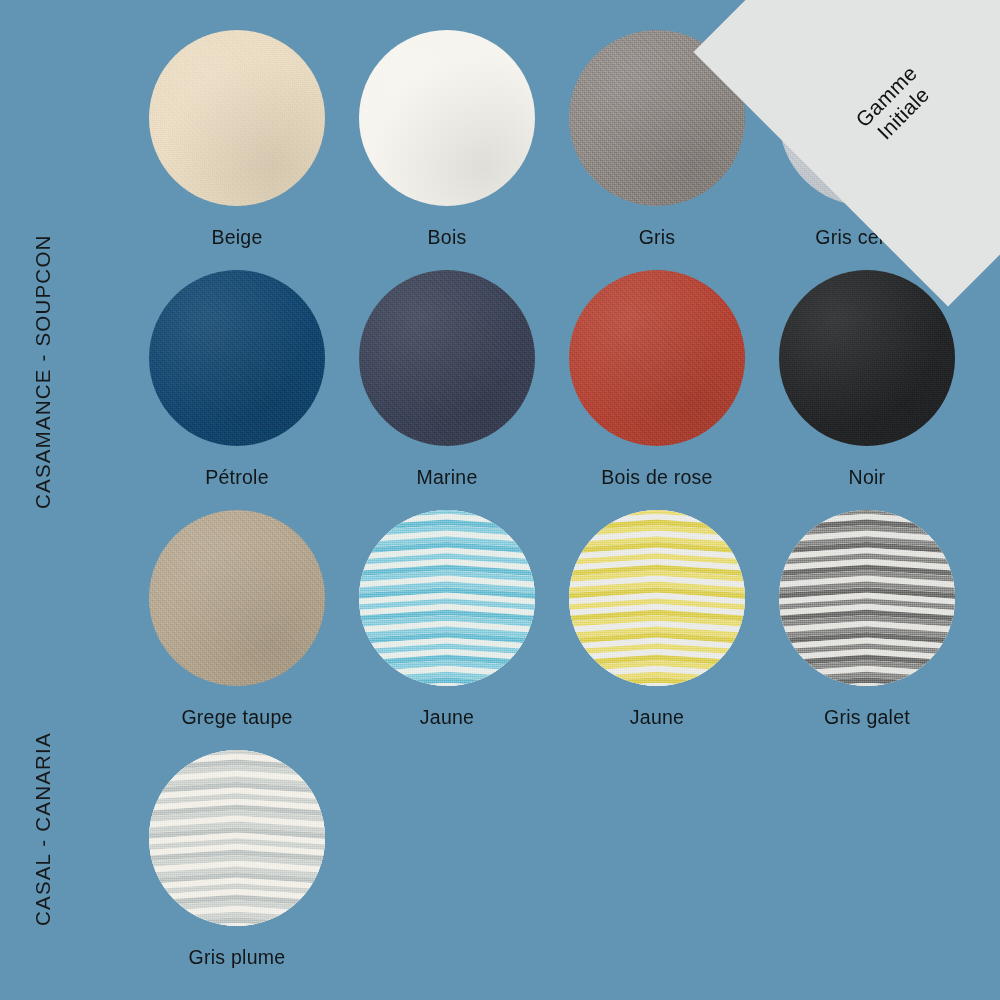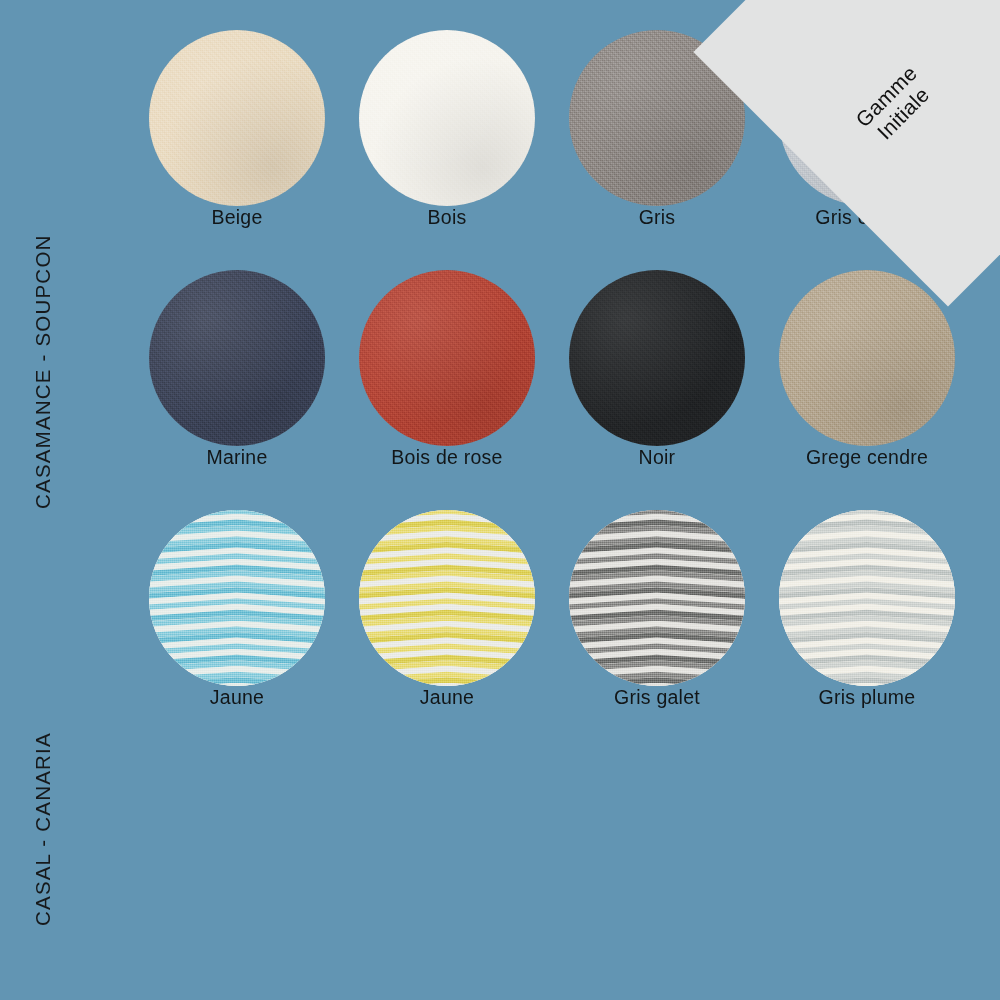--- a/index.html
+++ b/index.html
@@ -121,20 +121,21 @@
     content:"";
     position:absolute; inset:0;
     background-image:
       repeating-linear-gradient(0deg, rgba(255,255,255,.16) 0 1px, rgba(0,0,0,.1) 1px 2px),
       repeating-linear-gradient(90deg, rgba(255,255,255,.10) 0 1px, rgba(0,0,0,.08) 1px 2px);
     mix-blend-mode:overlay;
     z-index:3;
   }
 
   .cell-label {
+    margin-top:20px;
     color:#121618;
     font-size:19.5px;
     letter-spacing:.25px;
     white-space:nowrap;
     text-align:center;
   }
 </style>
 </head>
 <body>
 
@@ -161,34 +162,38 @@
       </div>
       <div class="cell">
         <div class="swatch solid" style="background: rgb(142, 136, 132);"></div>
         <div class="cell-label">Gris</div>
       </div>
       <div class="cell">
         <div class="swatch solid" style="background: rgb(195, 200, 206);"></div>
         <div class="cell-label">Gris cendre</div>
       </div>
       <div class="cell">
+        <div class="swatch solid" style="background: rgb(18, 70, 110);"></div>
+        <div class="cell-label">Pétrole</div>
+      </div>
+      <div class="cell">
         <div class="swatch solid" style="background: rgb(59, 66, 86);"></div>
         <div class="cell-label">Marine</div>
       </div>
       <div class="cell">
         <div class="swatch solid" style="background: rgb(179, 67, 52);"></div>
         <div class="cell-label">Bois de rose</div>
       </div>
       <div class="cell">
         <div class="swatch solid" style="background: rgb(35, 37, 39);"></div>
         <div class="cell-label">Noir</div>
       </div>
       <div class="cell">
         <div class="swatch solid" style="background: rgb(181, 166, 143);"></div>
-        <div class="cell-label">Grege cendre</div>
+        <div class="cell-label">Grege taupe</div>
       </div>
       <div class="cell">
         <div class="swatch chev" style="background: rgb(231, 237, 233);">
           <div class="chev-fill"><svg xmlns="http://www.w3.org/2000/svg" viewBox="0 0 28 260" preserveAspectRatio="none" width="100%" height="100%">
             <rect width="28" height="260" fill="#E7EDE9"></rect>
             <path d="M -28 0 L -14 -9 L 0 0 L 14 -9 L 28 0 L 42 -9 L 56 0" fill="none" stroke="#6FBFD4" stroke-width="5.2"></path>
               <path d="M -28 6.5 L -14 -2.5 L 0 6.5 L 14 -2.5 L 28 6.5 L 42 -2.5 L 56 6.5" fill="none" stroke="#8CCEDD" stroke-width="5.2"></path>
               <path d="M -28 13 L -14 4 L 0 13 L 14 4 L 28 13 L 42 4 L 56 13" fill="none" stroke="#E7EDE9" stroke-width="5.2"></path>
               <path d="M -28 19.5 L -14 10.5 L 0 19.5 L 14 10.5 L 28 19.5 L 42 10.5 L 56 19.5" fill="none" stroke="#8CCEDD" stroke-width="5.2"></path>
               <path d="M -28 26 L -14 17 L 0 26 L 14 17 L 28 26 L 42 17 L 56 26" fill="none" stroke="#6FBFD4" stroke-width="5.2"></path>

